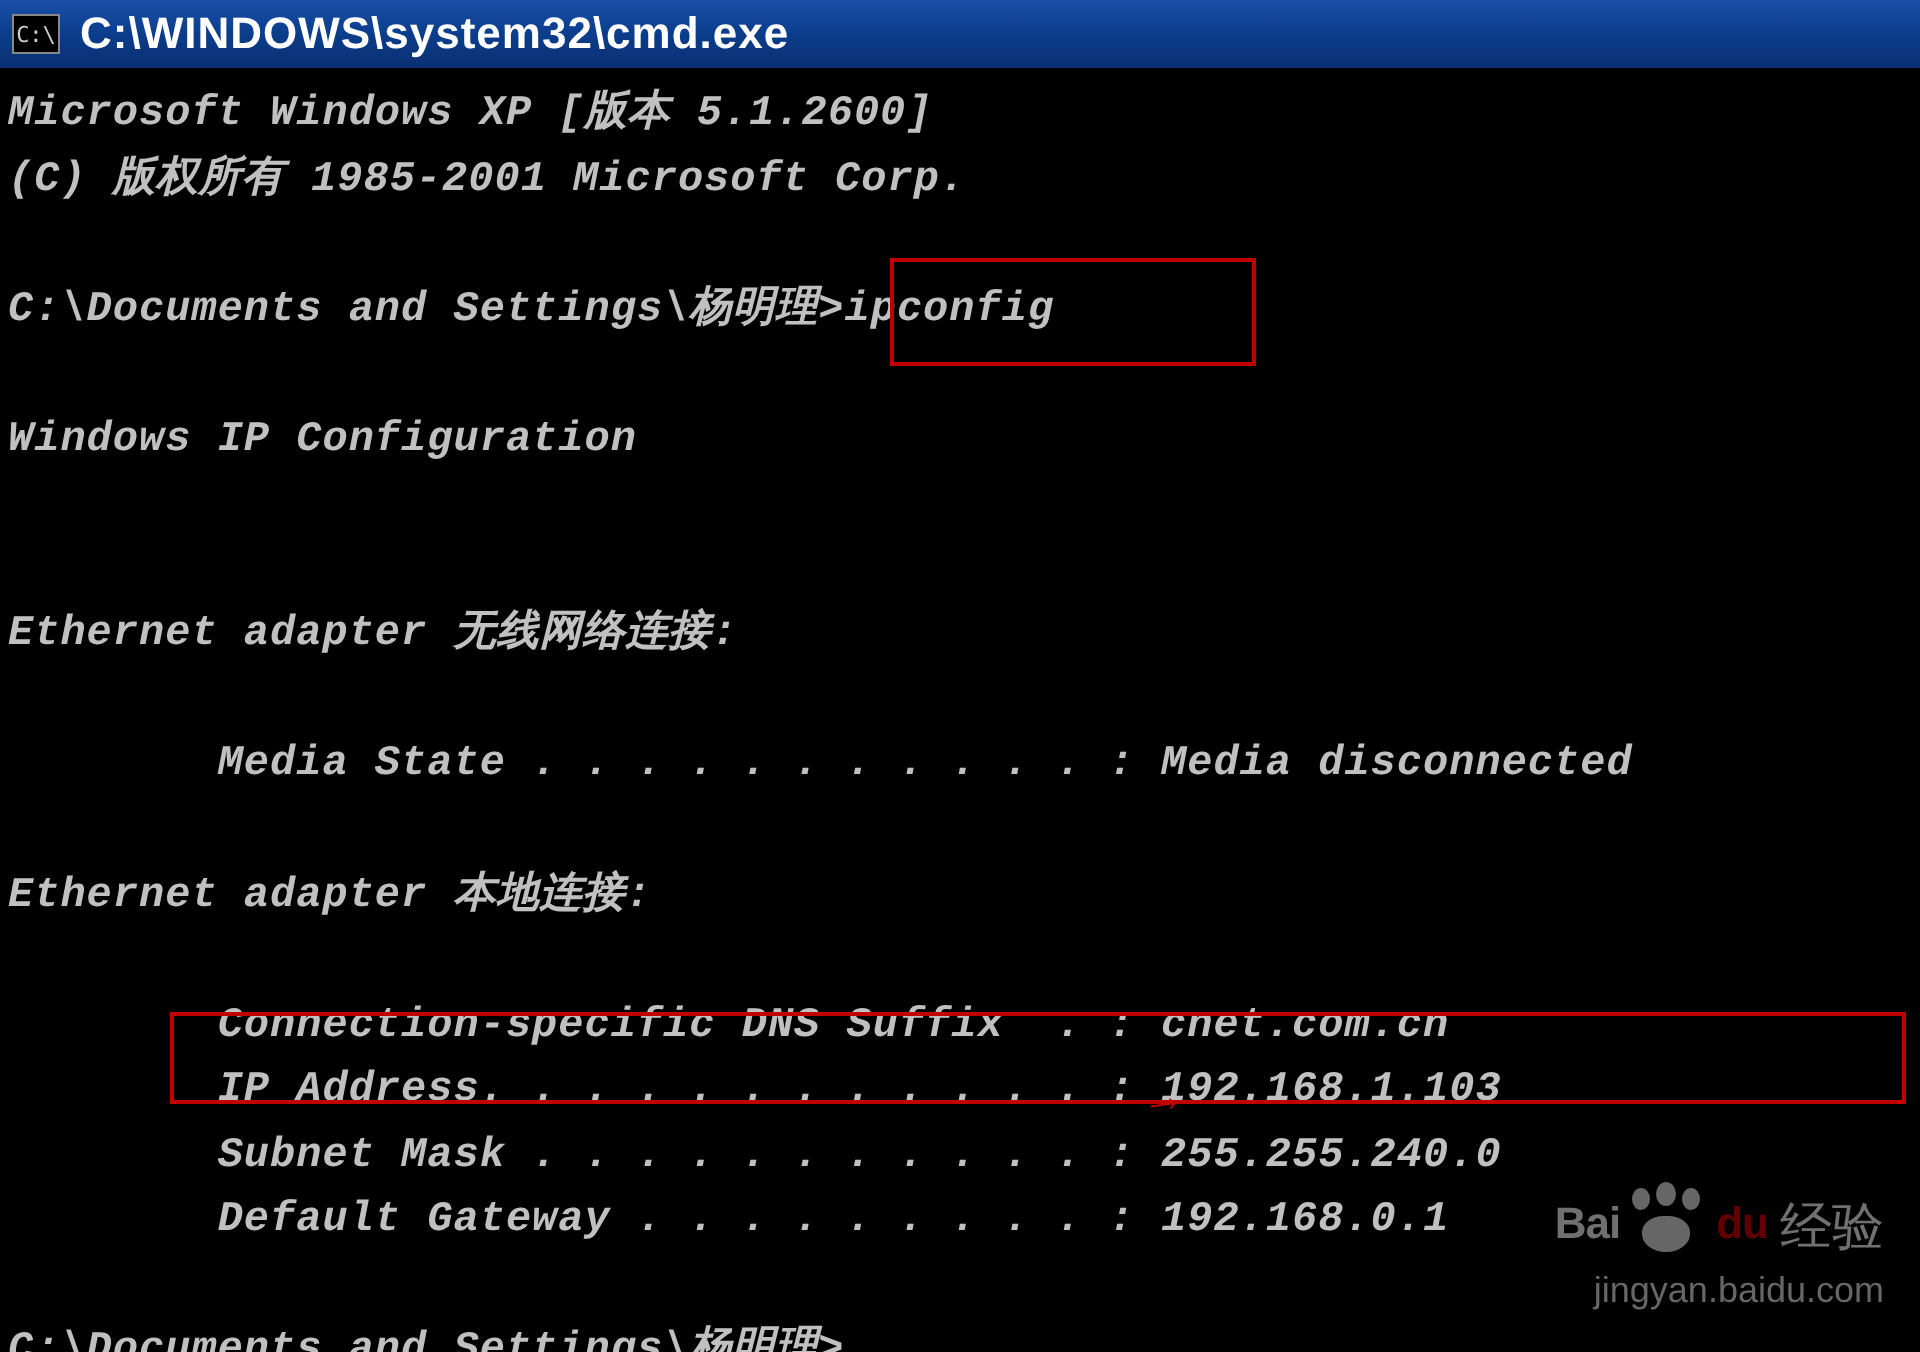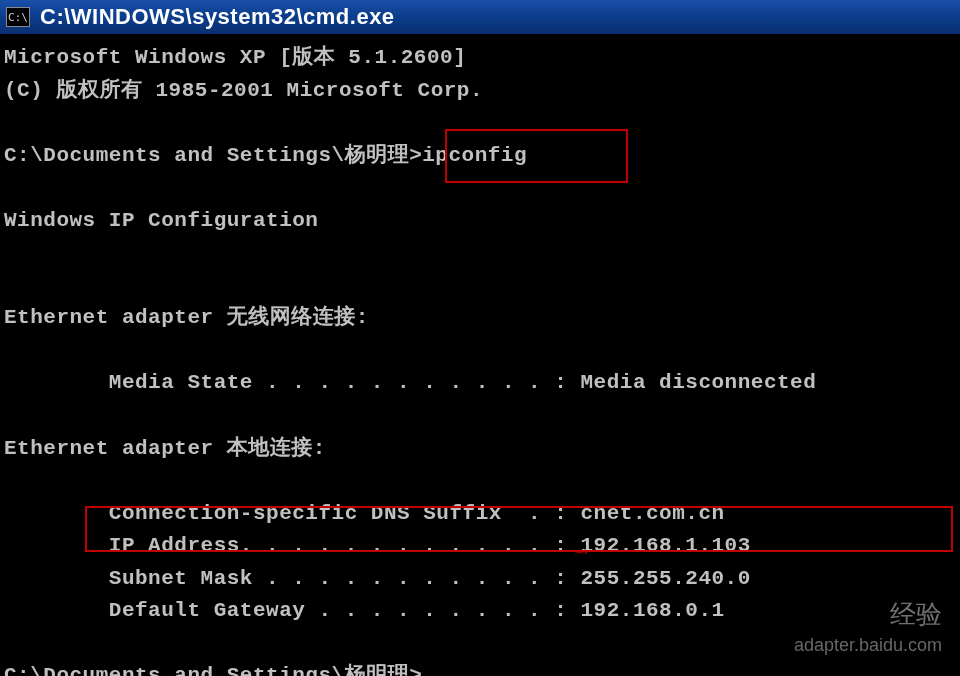--- a/index.html
+++ b/index.html
@@ -40,21 +40,21 @@
     font-family: Liberation Sans, sans-serif;
     letter-spacing: 0.5px;
   }
   .terminal {
     padding: 8px 4px 4px 4px;
     line-height: 1.55;
     white-space: pre;
     font-weight: bold;
     letter-spacing: 0.5px;
   }
-  .terminal .line { display: block; min-height: 1.55em; }
+  .terminal .line { display: block; min-height: 1.55em; font-style: italic; }
   .highlight-box-cmd {
     position: absolute;
     border: 2px solid #c00000;
     pointer-events: none;
   }
   .highlight-box-ip {
     position: absolute;
     border: 2px solid #c00000;
     pointer-events: none;
   }
@@ -119,15 +119,20 @@
   <div class="titlebar-text">C:\WINDOWS\system32\cmd.exe</div>
 </div>
 
 <div class="terminal" id="terminal"><span class="line">Microsoft Windows XP [版本 5.1.2600]</span><span class="line">(C) 版权所有 1985-2001 Microsoft Corp.</span><span class="line"></span><span class="line">C:\Documents and Settings\杨明理&gt;ipconfig</span><span class="line"></span><span class="line">Windows IP Configuration</span><span class="line"></span><span class="line"></span><span class="line">Ethernet adapter 无线网络连接:</span><span class="line"></span><span class="line">        Media State . . . . . . . . . . . : Media disconnected</span><span class="line"></span><span class="line">Ethernet adapter 本地连接:</span><span class="line"></span><span class="line">        Connection-specific DNS Suffix  . : cnet.com.cn</span><span class="line">        IP Address. . . . . . . . . . . . : 192.168.1.103</span><span class="line">        Subnet Mask . . . . . . . . . . . : 255.255.240.0</span><span class="line">        Default Gateway . . . . . . . . . : 192.168.0.1</span><span class="line"></span><span class="line">C:\Documents and Settings\杨明理&gt;</span></div>
 
 <div class="highlight-box-cmd" id="hb-cmd" style="top: 129px; left: 445px; width: 183px; height: 54px;"></div>
 <div class="highlight-box-ip" id="hb-ip" style="top: 506px; left: 85px; width: 868px; height: 46px;"></div>
 <div class="arrow" id="hb-arrow" style="top: 538px; left: 575px;">→</div>
 
 <div class="watermark-logo">
+  <span class="wm-baidu">
+    <span class="bai">Bai</span><span class="paw" style="display:inline-block;vertical-align:middle;margin:0 2px;">
+      <span class="pad p1"></span><span class="pad p2"></span><span class="pad p3"></span><span class="pad p4"></span>
+    </span><span class="du">du</span>
+  </span>
   <span class="wm-text-cn">经验</span>
 </div>
-<div class="watermark-url">adapter.baidu.com</div>
+<div class="watermark-url">jingyan.baidu.com</div>
 
 </body></html>

